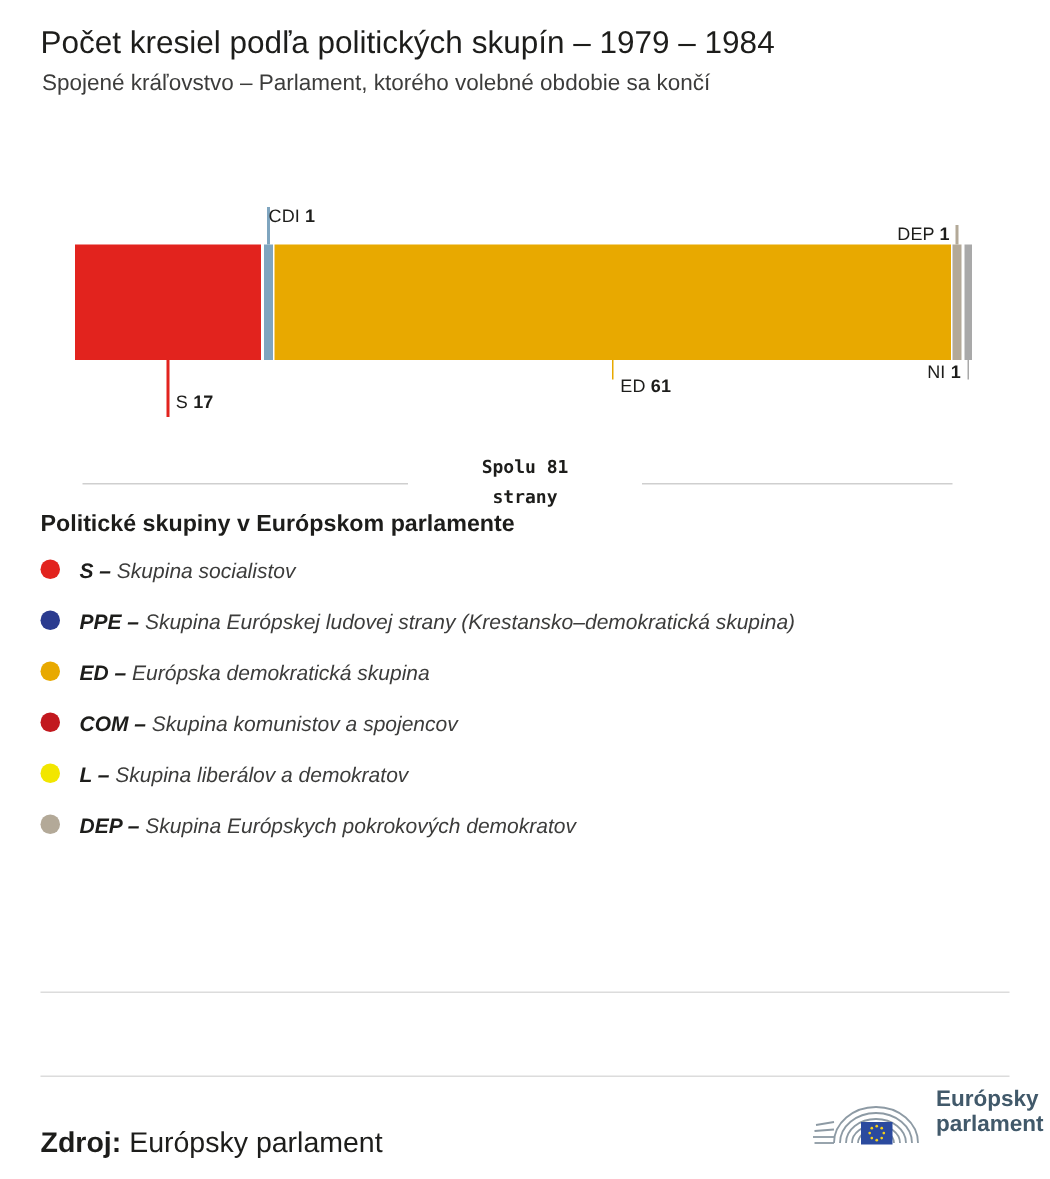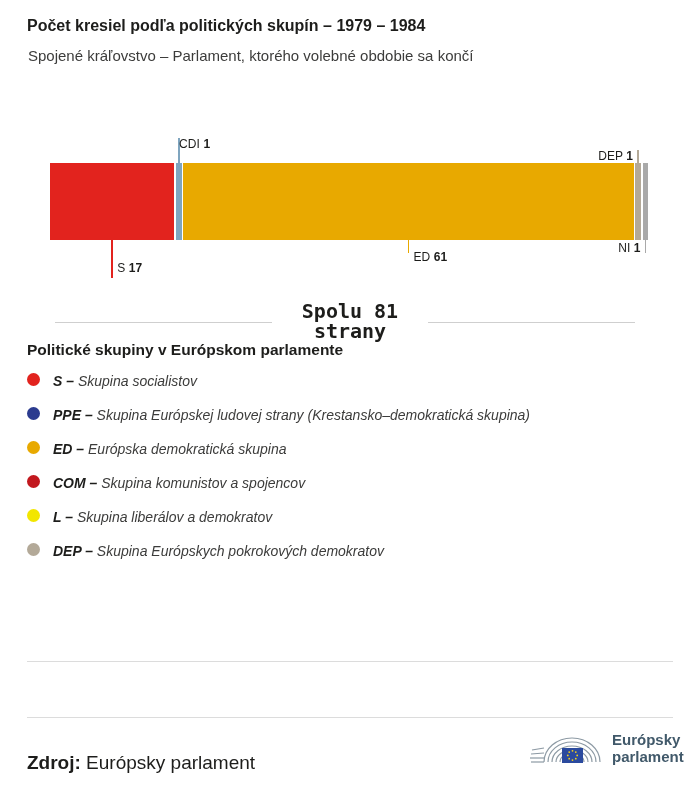--- a/index.html
+++ b/index.html
@@ -8,21 +8,21 @@
     width:700px; height:786px;
     font-family:"Liberation Sans", sans-serif;
     color:#1d1d1b;
     position:relative;
     overflow:hidden;
   }
   .page { position:relative; width:700px; height:786px; background:#fff; }
 
   .title {
     position:absolute; left:27px; top:17px;
-    font-size:16px; font-weight:bold; color:#1d1d1b;
+    font-size:21px; font-weight:normal; color:#1d1d1b;
   }
   .subtitle {
     position:absolute; left:28px; top:47px;
     font-size:15px; font-weight:normal; color:#3c3c3b;
   }
 
   
   .chart { position:absolute; left:0; top:135px; width:700px; height:170px; }
   .track { position:absolute; left:50px; top:28px; width:600px; height:77px; }
   .seg  { position:absolute; top:0; height:77px; }
@@ -31,21 +31,21 @@
     position:absolute; font-size:12px; color:#1d1d1b;
     white-space:nowrap; letter-spacing:0.1px;
   }
   .callout-label b { font-weight:bold; }
 
   
   .total-wrap {
     position:absolute; left:0; top:301px; width:700px;
     text-align:center;
     font-family:"DejaVu Sans Mono", monospace;
-    font-weight:bold; font-size:20px; line-height:20px; color:#1d1d1b;
+    font-weight:bold; font-size:12px; line-height:20px; color:#1d1d1b;
   }
   .rule { position:absolute; top:21px; height:1px; background:#cfcfcf; }
   .rule-left  { left:55px;  width:217px; }
   .rule-right { left:428px; width:207px; }
 
   .legend-heading {
     position:absolute; left:27px; top:341px;
     font-size:15.5px; font-weight:bold; color:#1d1d1b;
   }
   .legend {
@@ -63,21 +63,21 @@
   .divider-2 { top:717px; }
 
   .footnote {
     position:absolute; left:27px; top:673px; width:640px;
     font-size:12.5px; line-height:21.5px; color:#3f3f3f;
   }
 
   .source { position:absolute; left:27px; top:752px; font-size:19px; color:#1d1d1b; }
   .source b { font-weight:bold; }
 
-  .logo { position:absolute; left:528px; top:724px; display:flex; align-items:center; }
+  .logo { position:absolute; left:540px; top:724px; display:flex; }
   .logo-text {
     margin-left:8px; font-size:15px; font-weight:bold;
     color:#41596a; line-height:17px;
   }
 </style>
 </head>
 <body>
 
 <div class="page">
 

